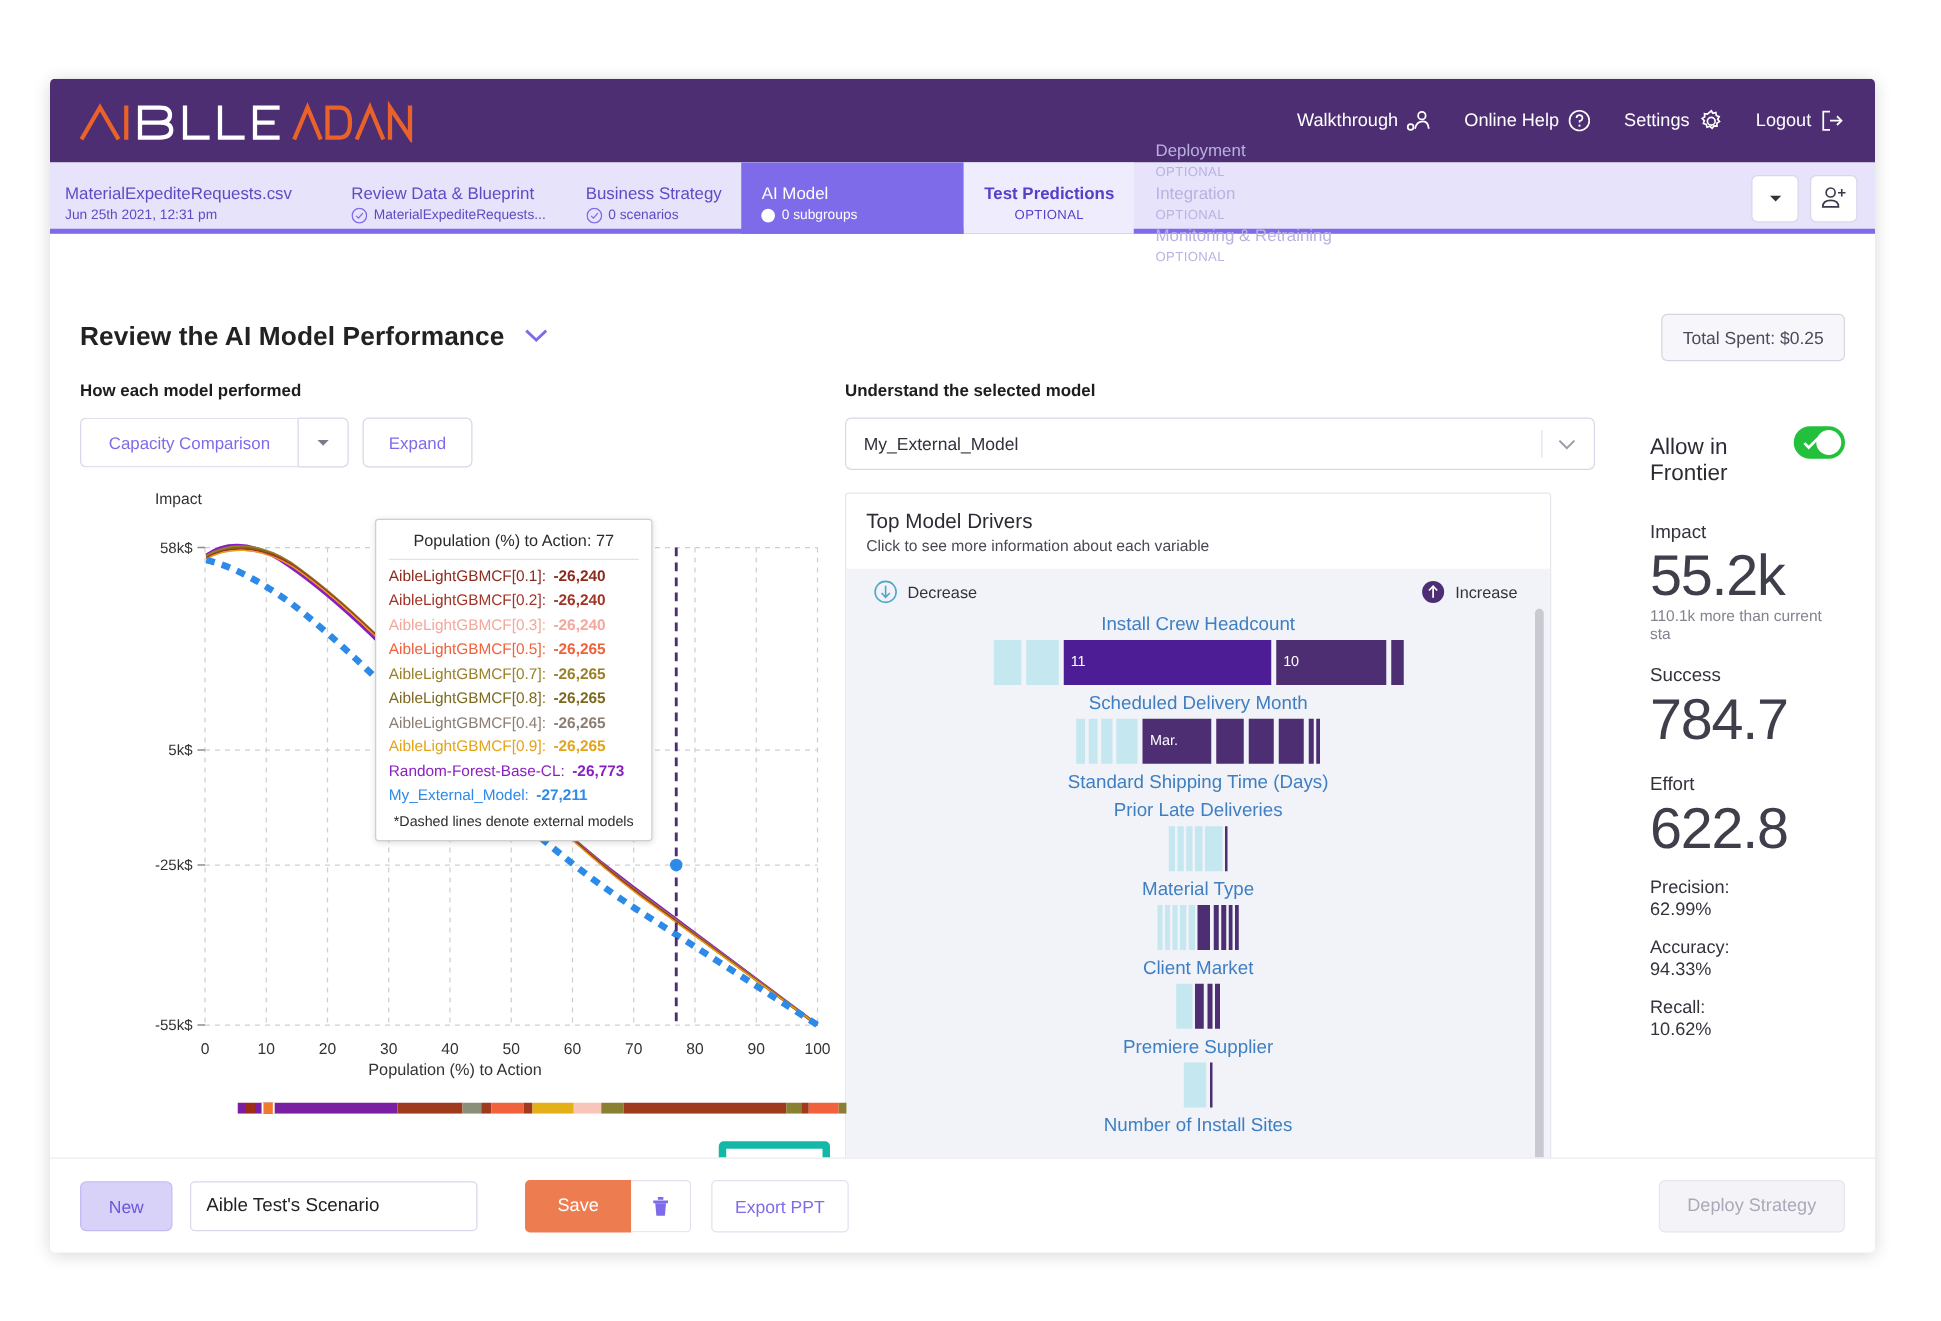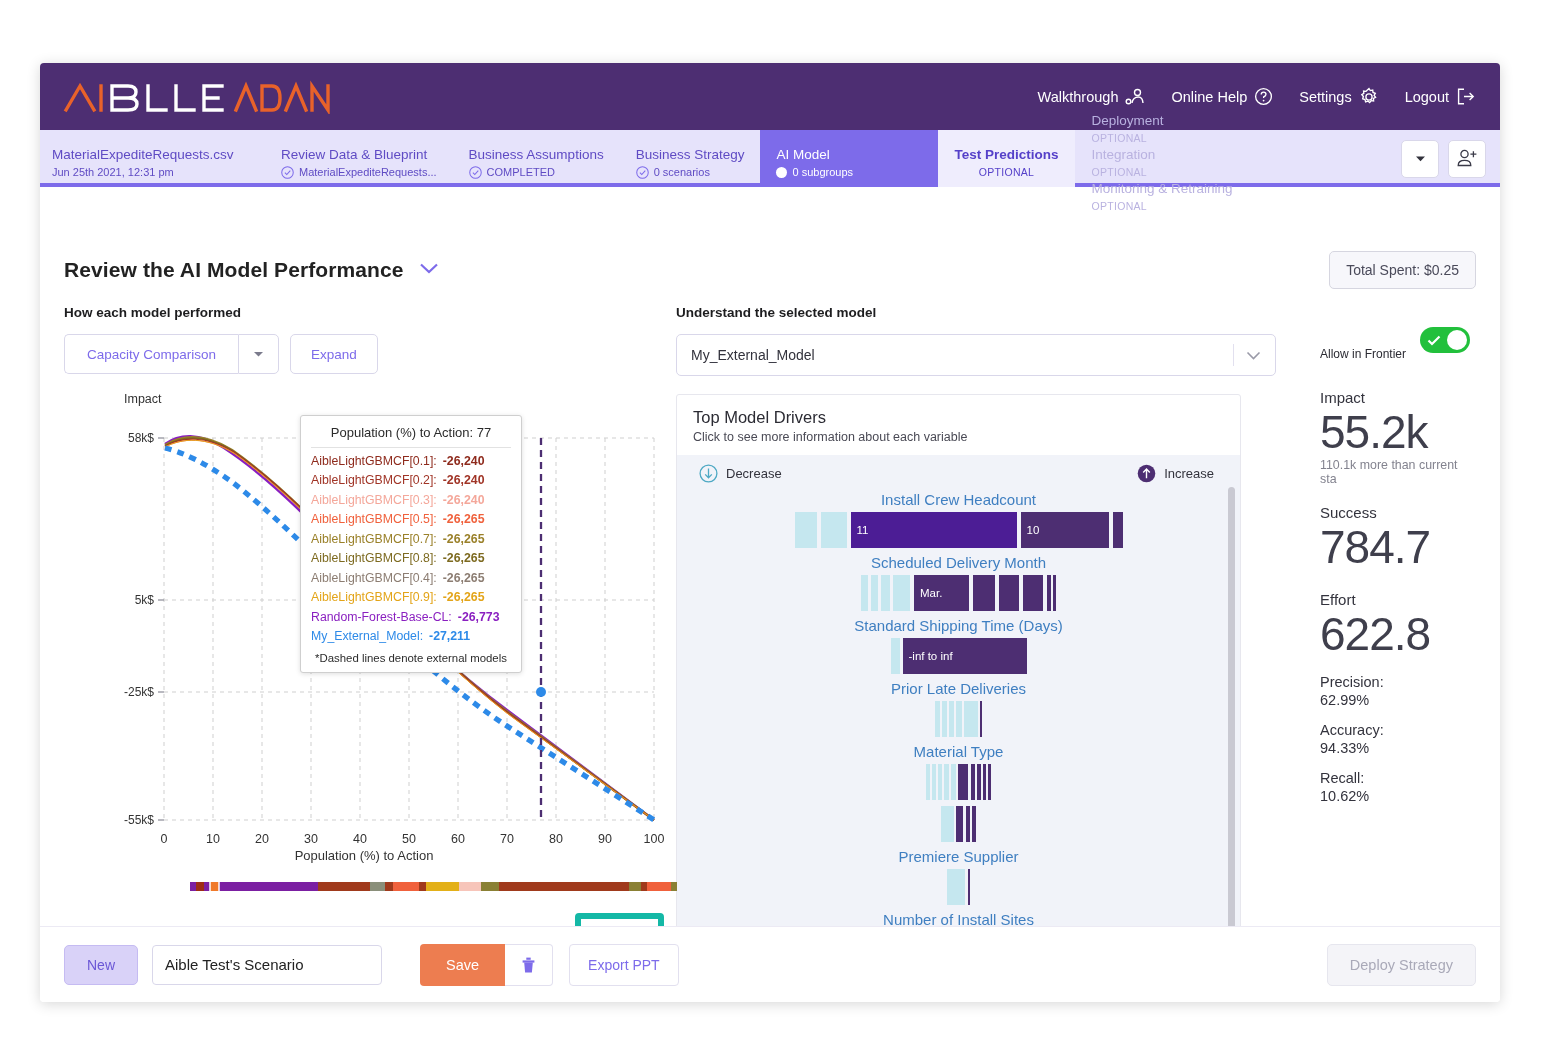--- a/index.html
+++ b/index.html
@@ -177,21 +177,21 @@
   .drv-bars { height: 36px; display: flex; align-items: stretch; justify-content: center; margin-top: 4px;}
   .drv-bars .seg { height: 36px; display:flex; align-items:center; }
   .seg-lbl { color: #fff; font-size: 11.5px; padding-left: 6px; }
   .drv-sb {
     position: absolute; right: 5px; top: 32px; width: 7px; height: 455px;
     background: #c9c9d2; border-radius: 4px;
   }
 
   
   .frontier-row { display: flex; align-items: center; gap: 14px; margin-top: 14px; justify-content:flex-start;}
-  .frontier-lbl { font-size: 12px; color: #2b2b33; margin-top: 28px; }
+  .frontier-lbl { font-size: 18px; color: #2b2b33; margin-top: 28px; }
   .toggle {
     width: 50px; height: 26px; border-radius: 14px; background: #22c03c;
     display: flex; align-items: center; padding: 0 3px; cursor: pointer;
     position: relative;
   }
   .toggle .knob { width: 20px; height: 20px; border-radius: 50%; background: #fff; position:absolute; right:3px;}
   .metrics { margin-top: 28px; }
   .m-lbl { font-size: 15px; color: #33333d; }
   .m-big { font-size: 46px; color: #3f3f4c; line-height: 52px; letter-spacing: -1px; font-weight: 400;}
   .m-sub { font-size: 12.4px; color: #83838f; margin-top: 0px;}
@@ -308,30 +308,20 @@
       <div class="st-title">Review Data &amp; Blueprint</div>
       <div class="st-sub">
         <svg class="chk" viewBox="0 0 14 14">
           <circle cx="7" cy="7" r="6.2" fill="none" stroke="#7d6bea" stroke-width="1.1"></circle>
           <path d="M4.2 7.2 L6.2 9.2 L10 4.9" fill="none" stroke="#7d6bea" stroke-width="1.1"></path>
         </svg>
         <span>MaterialExpediteRequests...</span>
       </div>
     </div>
 
-    <div class="step">
-      <div class="st-title">Business Assumptions</div>
-      <div class="st-sub">
-        <svg class="chk" viewBox="0 0 14 14">
-          <circle cx="7" cy="7" r="6.2" fill="none" stroke="#7d6bea" stroke-width="1.1"></circle>
-          <path d="M4.2 7.2 L6.2 9.2 L10 4.9" fill="none" stroke="#7d6bea" stroke-width="1.1"></path>
-        </svg>
-        <span>COMPLETED</span>
-      </div>
-    </div>
 
     <div class="step">
       <div class="st-title">Business Strategy</div>
       <div class="st-sub">
         <svg class="chk" viewBox="0 0 14 14">
           <circle cx="7" cy="7" r="6.2" fill="none" stroke="#7d6bea" stroke-width="1.1"></circle>
           <path d="M4.2 7.2 L6.2 9.2 L10 4.9" fill="none" stroke="#7d6bea" stroke-width="1.1"></path>
         </svg>
         <span>0 scenarios</span>
       </div>
@@ -639,27 +629,20 @@
                   <div class="seg" style="width:20px;background:#4d2e72"></div>
                     <div class="seg" style="width:4px"></div>
                   <div class="seg" style="width:4px;background:#4d2e72"></div>
                     <div class="seg" style="width:2px"></div>
                   <div class="seg" style="width:3px;background:#4d2e72"></div>
                 </div>
               </div>
 
               <div class="drv-item">
                 <div class="drv-name">Standard Shipping Time (Days)</div>
-                <div class="drv-bars">
-                  <div class="seg" style="width:9px;background:#c5e7ef"></div>
-                    <div class="seg" style="width:3px"></div>
-                  <div class="seg" style="width:124px;background:#4d2e72">
-                      <span class="seg-lbl">-inf to inf</span>
-                    </div>
-                </div>
               </div>
 
               <div class="drv-item">
                 <div class="drv-name">Prior Late Deliveries</div>
                 <div class="drv-bars">
                   <div class="seg" style="width:5px;background:#c5e7ef"></div>
                     <div class="seg" style="width:2px"></div>
                   <div class="seg" style="width:5px;background:#c5e7ef"></div>
                     <div class="seg" style="width:2px"></div>
                   <div class="seg" style="width:5px;background:#c5e7ef"></div>
@@ -691,20 +674,21 @@
                     <div class="seg" style="width:2px"></div>
                   <div class="seg" style="width:4px;background:#4d2e72"></div>
                     <div class="seg" style="width:2px"></div>
                   <div class="seg" style="width:3px;background:#4d2e72"></div>
                     <div class="seg" style="width:2px"></div>
                   <div class="seg" style="width:3px;background:#4d2e72"></div>
                 </div>
               </div>
 
               <div class="drv-item">
+                <div class="drv-name">Client Market</div>
                 <div class="drv-bars">
                   <div class="seg" style="width:13px;background:#c5e7ef"></div>
                     <div class="seg" style="width:2px"></div>
                   <div class="seg" style="width:7px;background:#4d2e72"></div>
                     <div class="seg" style="width:3px"></div>
                   <div class="seg" style="width:4px;background:#4d2e72"></div>
                     <div class="seg" style="width:2px"></div>
                   <div class="seg" style="width:4px;background:#4d2e72"></div>
                 </div>
               </div>

